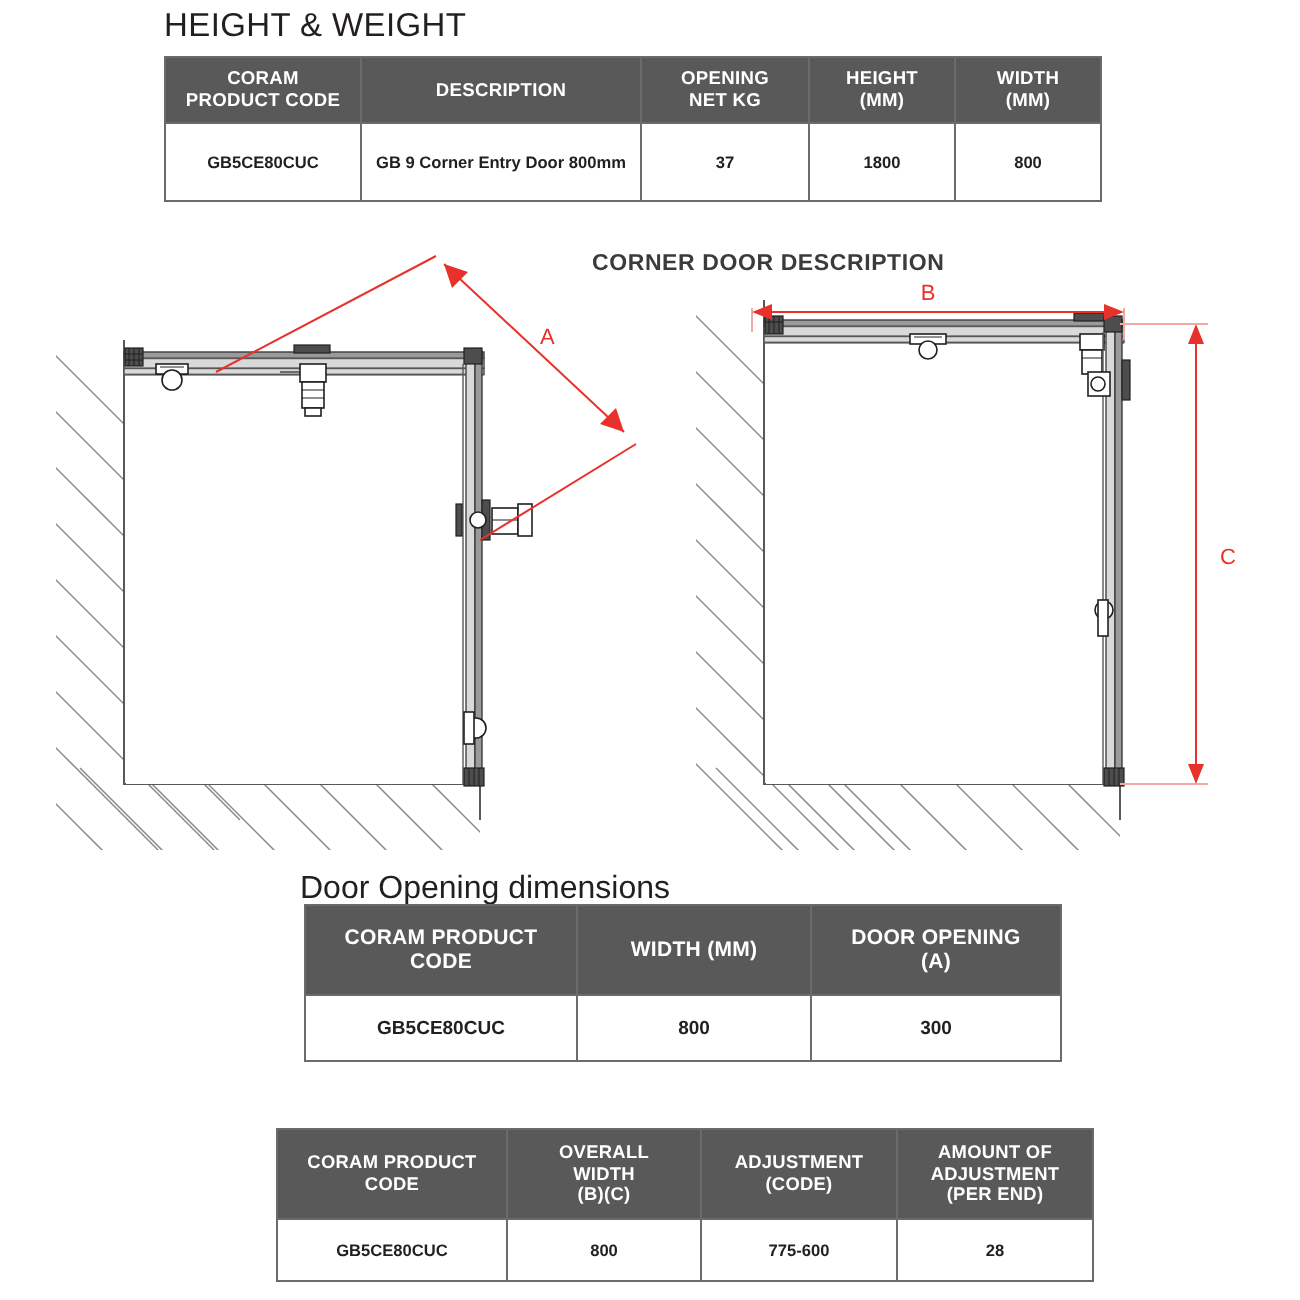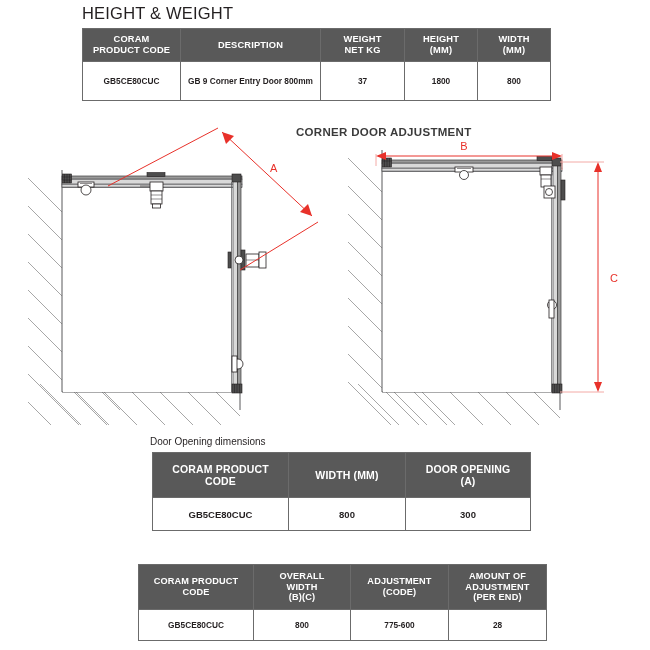--- a/index.html
+++ b/index.html
@@ -14,21 +14,21 @@
   .page{position:absolute;left:0;top:0;width:556px;height:650px;}
 
   
   .main-title{
     position:absolute;left:82px;top:4px;
     font-size:16.5px;font-weight:400;letter-spacing:.2px;
     color:#231f20;
   }
   .sub-title{
     position:absolute;left:150px;top:436px;
-    font-size:10px;font-weight:400;color:#231f20;
+    font-size:16px;font-weight:400;color:#231f20;
   }
   .diagram-title{
     position:absolute;left:296px;top:126px;
     font-size:11.5px;font-weight:700;letter-spacing:.3px;color:#3b3b3b;
   }
 
   
   table{border-collapse:collapse;position:absolute;table-layout:fixed;}
   table th,table td{
     border:1px solid #6b6b6b;
@@ -87,21 +87,21 @@
     <thead>
       <tr>
         <th>
           <div>CORAM</div>
           <div>PRODUCT CODE</div>
         </th>
         <th>
           <div>DESCRIPTION</div>
         </th>
         <th>
-          <div>WEIGHT</div>
+          <div>OPENING</div>
           <div>NET KG</div>
         </th>
         <th>
           <div>HEIGHT</div>
           <div>(MM)</div>
         </th>
         <th>
           <div>WIDTH</div>
           <div>(MM)</div>
         </th>
@@ -111,21 +111,21 @@
       <tr>
         <td>GB5CE80CUC</td>
         <td>GB 9 Corner Entry Door 800mm</td>
         <td>37</td>
         <td>1800</td>
         <td>800</td>
       </tr>
     </tbody>
   </table>
 
-  <div class="diagram-title">CORNER DOOR ADJUSTMENT</div>
+  <div class="diagram-title">CORNER DOOR DESCRIPTION</div>
 
   <div class="svg-wrap">
     <svg width="650" height="320" viewBox="0 0 650 320">
       <defs>
         <clipPath id="clipWallL">
             <polygon points="28,60 62,60 62,282 240,282 240,315 28,315"></polygon>
           </clipPath>
         <clipPath id="clipWallR">
             <polygon points="348,40 382,40 382,282 560,282 560,315 348,315"></polygon>
           </clipPath>

